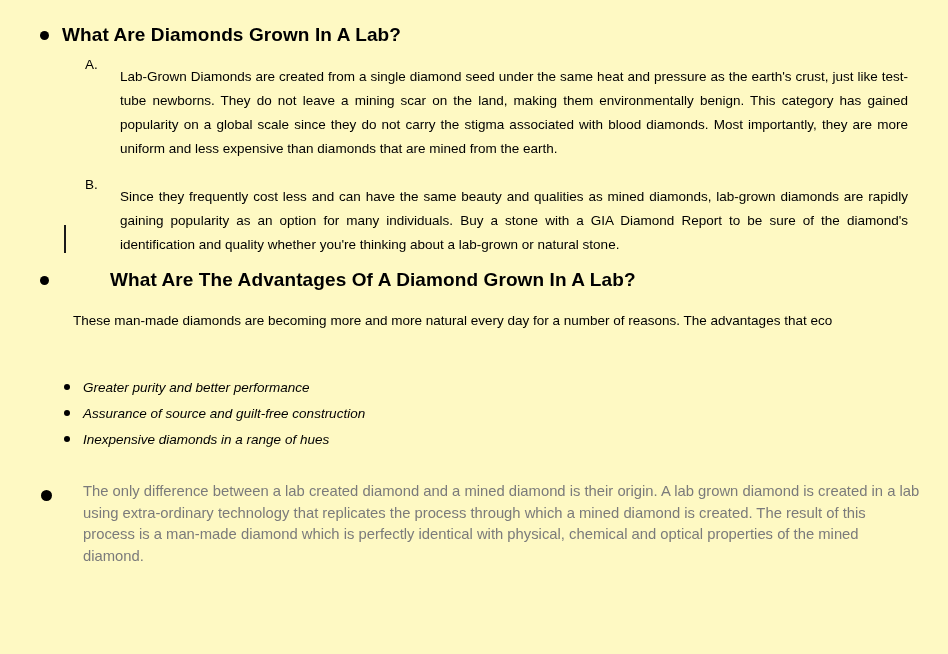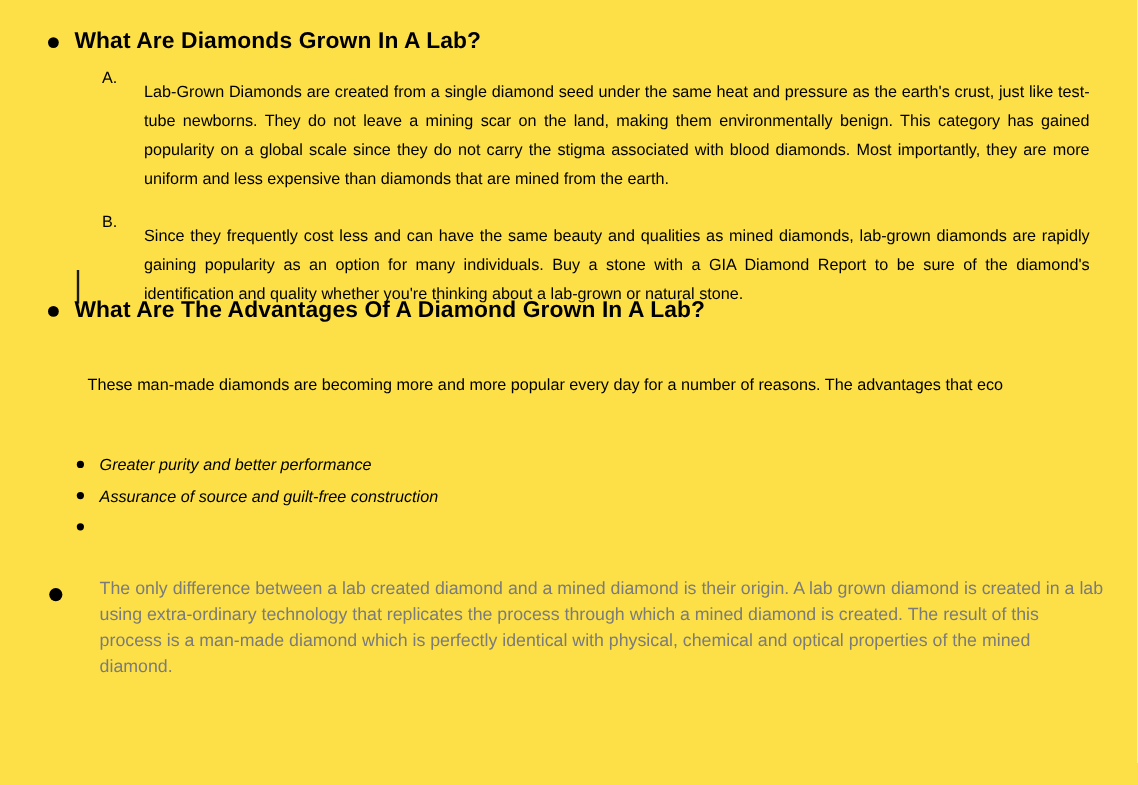--- a/index.html
+++ b/index.html
@@ -1,41 +1,41 @@
 <!DOCTYPE html>
 <html><head>
 <meta charset="utf-8">
 <style>
   * { box-sizing: border-box; }
   html, body { margin: 0; padding: 0; background: #ffffff; }
   .page {
     position: relative;
     width: 948px;
     height: 654px;
-    background: #fde047;
+    background: #fef9c3;
     font-family: "Liberation Sans", sans-serif;
     color: #000000;
     overflow: hidden;
   }
   .bullet-row { position: absolute; display: flex; }
   .dot {
     flex: none;
     border-radius: 50%;
     background: #000000;
   }
   .dot-lg { width: 9px; height: 9px; margin-top: 8px; margin-right: 13px; }
   .heading {
     margin: 0;
     font-size: 19px;
     font-weight: bold;
     line-height: 24px;
     letter-spacing: 0.1px;
   }
   .heading1 { left: 40px; top: 23px; }
-  .heading2 { left: 40px; top: 247px; }
+  .heading2 { left: 40px; top: 268px; gap: 48px; }
 
   .alpha-list {
     position: absolute;
     left: 85px;
     top: 53px;
     width: 835px;
   }
   .alpha-item { display: flex; }
   .alpha-marker {
     flex: none;
@@ -113,34 +113,35 @@
   </div>
 
   <div class="caret"></div>
 
   <div class="bullet-row heading2">
     <span class="dot dot-lg"></span>
     <h1 class="heading">What Are The Advantages Of A Diamond Grown In A Lab?</h1>
   </div>
 
   <div class="intro">
-    <div class="intro-line">These man-made diamonds are becoming more and more popular every day for a number of reasons. The advantages that eco</div>
+    <div class="intro-line">These man-made diamonds are becoming more and more natural every day for a number of reasons. The advantages that eco</div>
   </div>
 
   <div class="adv-list">
     <div class="adv-item">
       <span class="dot adv-dot"></span>
       <span class="adv-label">Greater purity and better performance</span>
     </div>
     <div class="adv-item">
       <span class="dot adv-dot"></span>
       <span class="adv-label">Assurance of source and guilt-free construction</span>
     </div>
     <div class="adv-item">
       <span class="dot adv-dot"></span>
+      <span class="adv-label">Inexpensive diamonds in a range of hues</span>
     </div>
   </div>
 
   <div class="bullet-row note-row">
     <span class="dot note-dot"></span>
     <p class="note-text">The only difference between a lab created diamond and a mined diamond is their origin. A lab grown diamond is created in a lab using extra-ordinary technology that replicates the process through which a mined diamond is created. The result of this process is a man-made diamond which is perfectly identical with physical, chemical and optical properties of the mined diamond.</p>
   </div>
 
 </div>
 

